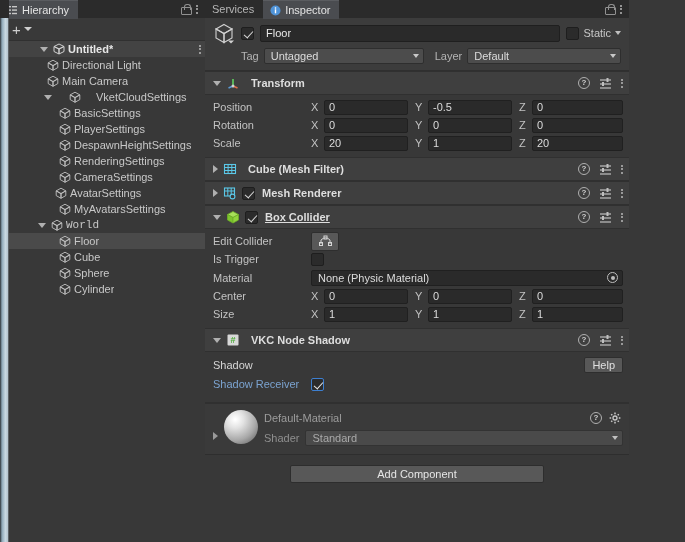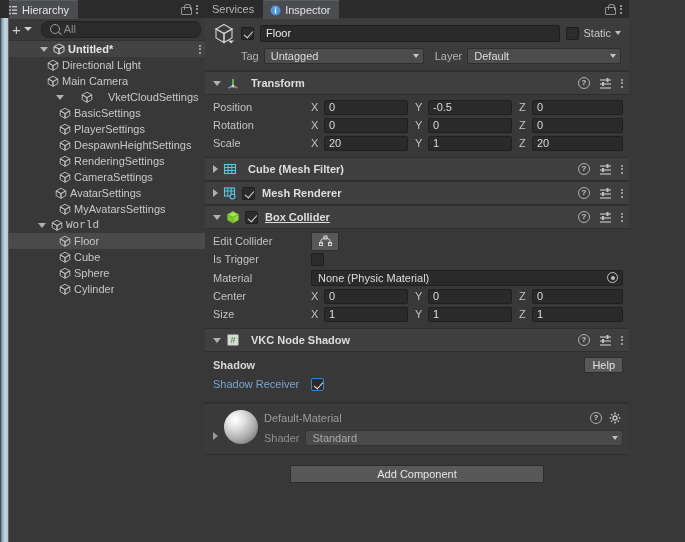--- a/index.html
+++ b/index.html
@@ -85,21 +85,21 @@
   .comp-right{margin-left:auto;display:flex;align-items:center;gap:9px;}
   .help-ico{width:12px;height:12px;border-radius:50%;border:1.2px solid #b0b0b0;color:#cfcfcf;
       font-size:8px;line-height:10px;text-align:center;font-weight:bold;box-sizing:border-box;}
   .preset-ico{width:13px;height:12px;position:relative;}
   .comp-ico{width:14px;height:14px;flex:0 0 auto;position:relative;}
 
   .prop-rows{padding:3px 6px 5px 8px;background:#383838;}
   .prow{display:flex;align-items:center;height:18px;}
   .plabel{width:98px;flex:0 0 auto;color:#c2c2c2;font-size:11px;}
   .plabel.blue{color:#7ba3d0;}
-  .plabel.bold{font-weight:bold;color:#d6d6d6;}
+  .plabel.bold{font-weight:normal;color:#d6d6d6;}
   .fields{flex:1;display:flex;align-items:center;gap:0;min-width:0;}
   .axis{display:flex;align-items:center;flex:1;min-width:0;}
   .axis-lbl{width:13px;flex:0 0 auto;color:#c2c2c2;font-size:11px;}
   .num{flex:1;height:15px;background:#2a2a2a;border:1px solid #202020;border-radius:2px;
       display:flex;align-items:center;padding:0 4px;color:#dcdcdc;font-size:11px;
       box-sizing:border-box;margin-right:7px;min-width:0;}
   .axis:last-child .num{margin-right:0;}
   .objfield{flex:1;height:16px;background:#2a2a2a;border:1px solid #202020;border-radius:2px;
       display:flex;align-items:center;padding:0 4px 0 6px;color:#dcdcdc;font-size:11px;box-sizing:border-box;}
   .obj-pick{margin-left:auto;width:11px;height:11px;border:1.2px solid #bdbdbd;border-radius:50%;
@@ -159,24 +159,20 @@
             <i></i>
           </span>
       </div>
     </div>
 
     <div class="h-toolbar">
       <div class="plus-btn">
         <span class="plus-glyph">+</span>
         <span class="caret-dn"></span>
       </div>
-      <div class="search-box">
-        <span class="search-ico"></span>
-        <span class="search-txt">All</span>
-      </div>
     </div>
 
     <div class="h-body">
       <div class="row scene" style="padding-left:40px;">
         <span class="foldout open" style="margin-right:5px;"></span>
         <span class="go-ico">
           <svg width="12" height="12" viewBox="0 0 12 12">
               <polygon points="6,1 11,3.5 6,6 1,3.5" fill="none" stroke="#d0d0d0" stroke-width="1"></polygon>
               <polygon points="1,3.5 1,8.5 6,11 6,6" fill="none" stroke="#d0d0d0" stroke-width="1"></polygon>
               <polygon points="11,3.5 11,8.5 6,11 6,6" fill="none" stroke="#d0d0d0" stroke-width="1"></polygon>
@@ -201,21 +197,21 @@
           </div>
           <div class="row" style="padding-left: 38px;">
             <span style="display:inline-block;width:9px;flex:0 0 auto;"></span>
             <span class="go-ico"><svg width="12" height="12" viewBox="0 0 12 12">
                 <polygon points="6,1.2 10.8,3.9 6,6.6 1.2,3.9" fill="none" stroke="#c2c2c2" stroke-width="0.9"></polygon>
                 <polygon points="1.2,3.9 1.2,8.6 6,11.3 6,6.6" fill="none" stroke="#c2c2c2" stroke-width="0.9"></polygon>
                 <polygon points="10.8,3.9 10.8,8.6 6,11.3 6,6.6" fill="none" stroke="#c2c2c2" stroke-width="0.9"></polygon>
               </svg></span>
             <span class="row-label">Main Camera</span>
           </div>
-          <div class="row" style="padding-left: 56px; gap: 12px;">
+          <div class="row" style="padding-left: 44px; gap: 12px;">
             <span class="foldout open" style="margin-right:5px;"></span>
             <span class="go-ico"><svg width="12" height="12" viewBox="0 0 12 12">
                 <polygon points="6,1.2 10.8,3.9 6,6.6 1.2,3.9" fill="none" stroke="#c2c2c2" stroke-width="0.9"></polygon>
                 <polygon points="1.2,3.9 1.2,8.6 6,11.3 6,6.6" fill="none" stroke="#c2c2c2" stroke-width="0.9"></polygon>
                 <polygon points="10.8,3.9 10.8,8.6 6,11.3 6,6.6" fill="none" stroke="#c2c2c2" stroke-width="0.9"></polygon>
               </svg></span>
             <span class="row-label">VketCloudSettings</span>
           </div>
           <div class="row" style="padding-left: 50px;">
             <span style="display:inline-block;width:9px;flex:0 0 auto;"></span>

